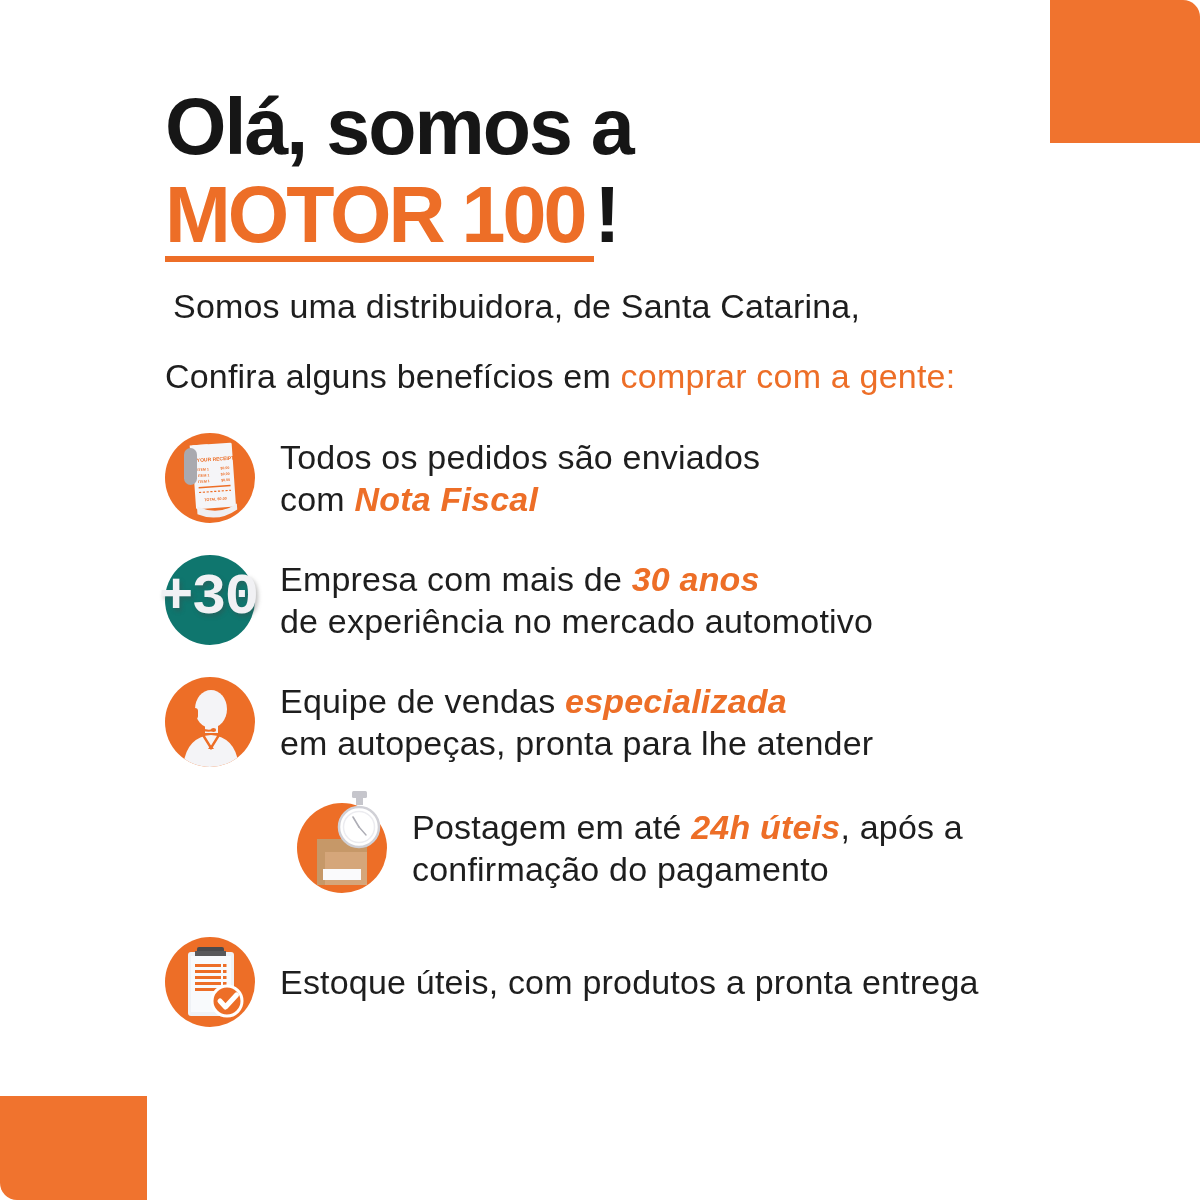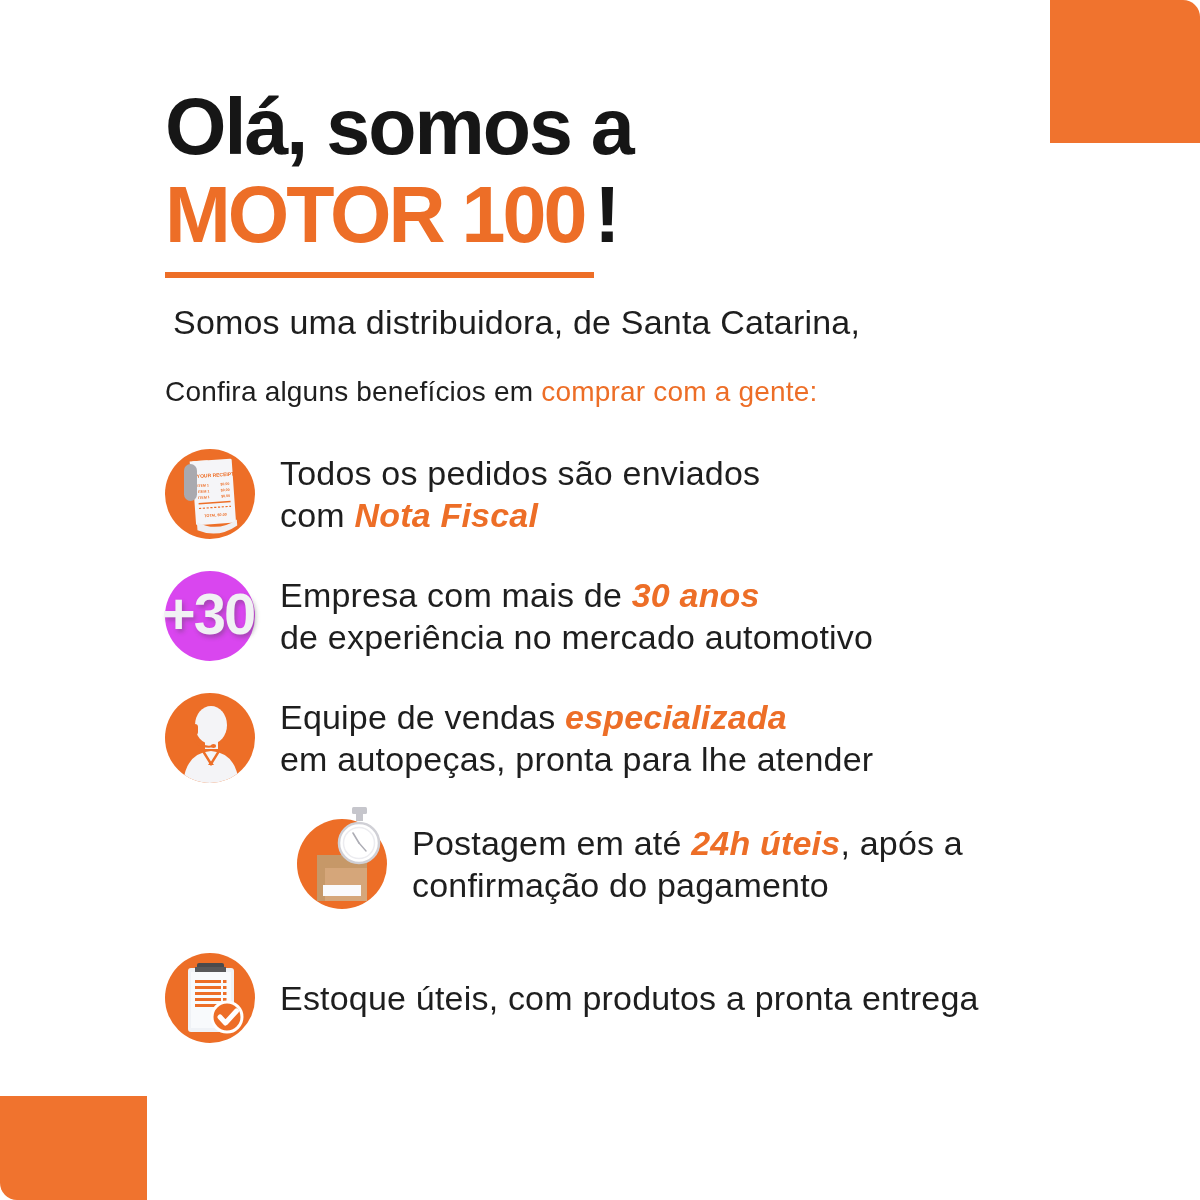--- a/index.html
+++ b/index.html
@@ -6,35 +6,35 @@
   .canvas{
     position:relative;width:1200px;height:1200px;background:#FFFFFF;
     font-family:"Liberation Sans","DejaVu Sans",sans-serif;overflow:hidden;border-radius:17px;
   }
   .sq{position:absolute;background:#F0732E;}
   .sq.tr{top:0;right:0;width:150px;height:143px;}
   .sq.bl{bottom:0;left:0;width:147px;height:104px;}
   .content{position:absolute;left:165px;top:86px;width:930px;}
   .title-line{font-size:79px;font-weight:800;letter-spacing:-2px;color:#161616;line-height:82px;}
   .brand-line{margin-top:6px;font-size:79px;font-weight:800;letter-spacing:-3px;line-height:82px;}
-  .brand{color:#ED6E27;display:inline-block;border-bottom:6px solid #ED6E27;padding-bottom:16px;padding-right:10px;}
+  .brand{color:#ED6E27;display:inline-block;border-bottom:6px solid #ED6E27;padding-bottom:0;padding-right:10px;}
   .excl{color:#161616;}
   .intro{margin:24px 8px 0;font-size:34px;line-height:41px;color:#1E1E1E;letter-spacing:.2px;}
-  .lead{margin:28px 0 0;font-size:28px;line-height:42px;color:#1E1E1E;letter-spacing:.2px;}
+  .lead{margin:28px 0 0;font-size:34px;line-height:42px;color:#1E1E1E;letter-spacing:.2px;}
   .accent{color:#ED6E27;}
   .bold{font-weight:700;font-style:italic;}
   .rows{margin-top:36px;}
   .row{display:flex;align-items:center;gap:25px;margin-bottom:32px;}
   .row:nth-child(3){margin-bottom:36px;}
   .row:nth-child(4){margin-bottom:44px;justify-content:center;}
   .icon-wrap{flex:0 0 90px;width:90px;height:90px;position:relative;}
   .icon-wrap svg{display:block;}
   .icon-tall svg{position:absolute;top:-14px;left:0;}
   .row-text{font-size:34px;line-height:42px;color:#1E1E1E;letter-spacing:.2px;}
-  .badge{width:90px;height:90px;border-radius:50%;background:#d946ef;position:relative;}
+  .badge{width:90px;height:90px;border-radius:50%;background:#0f766e;position:relative;font-family:Liberation Mono, monospace;}
   .badge .badge-text{
     position:absolute;left:-18px;top:50%;transform:translateY(-54%);
     width:122px;text-align:center;font-size:58px;font-weight:800;
     color:#F1F1F4;letter-spacing:-2px;
     text-shadow:2px 3px 4px rgba(70,70,70,.35);
   }
 </style>
 </head>
 <body>
 

